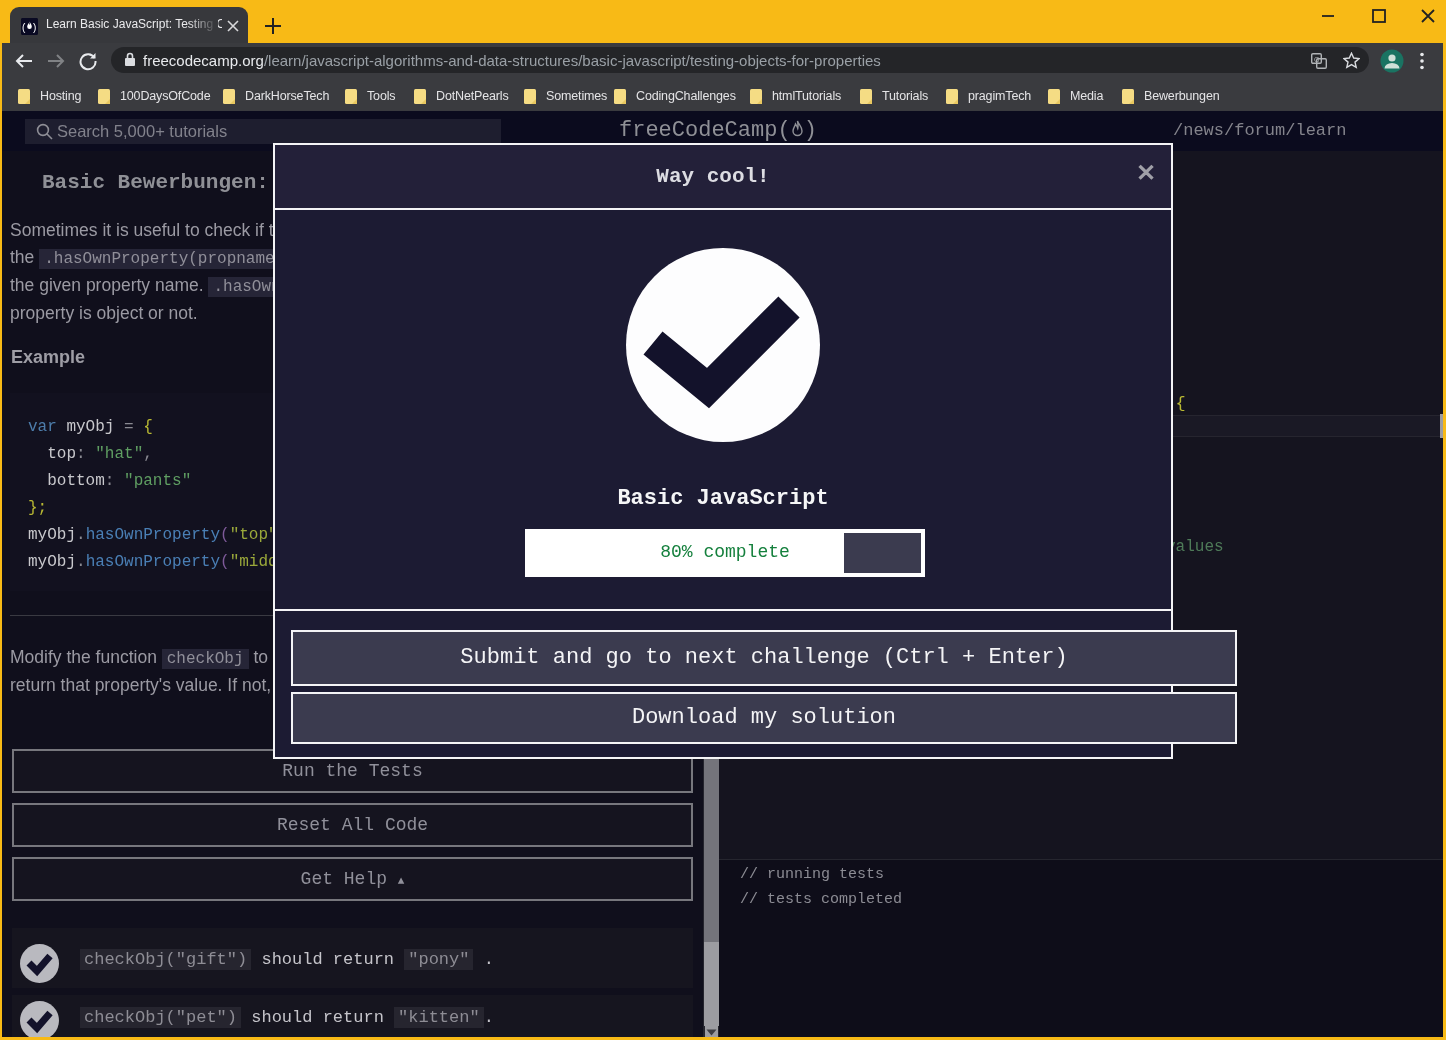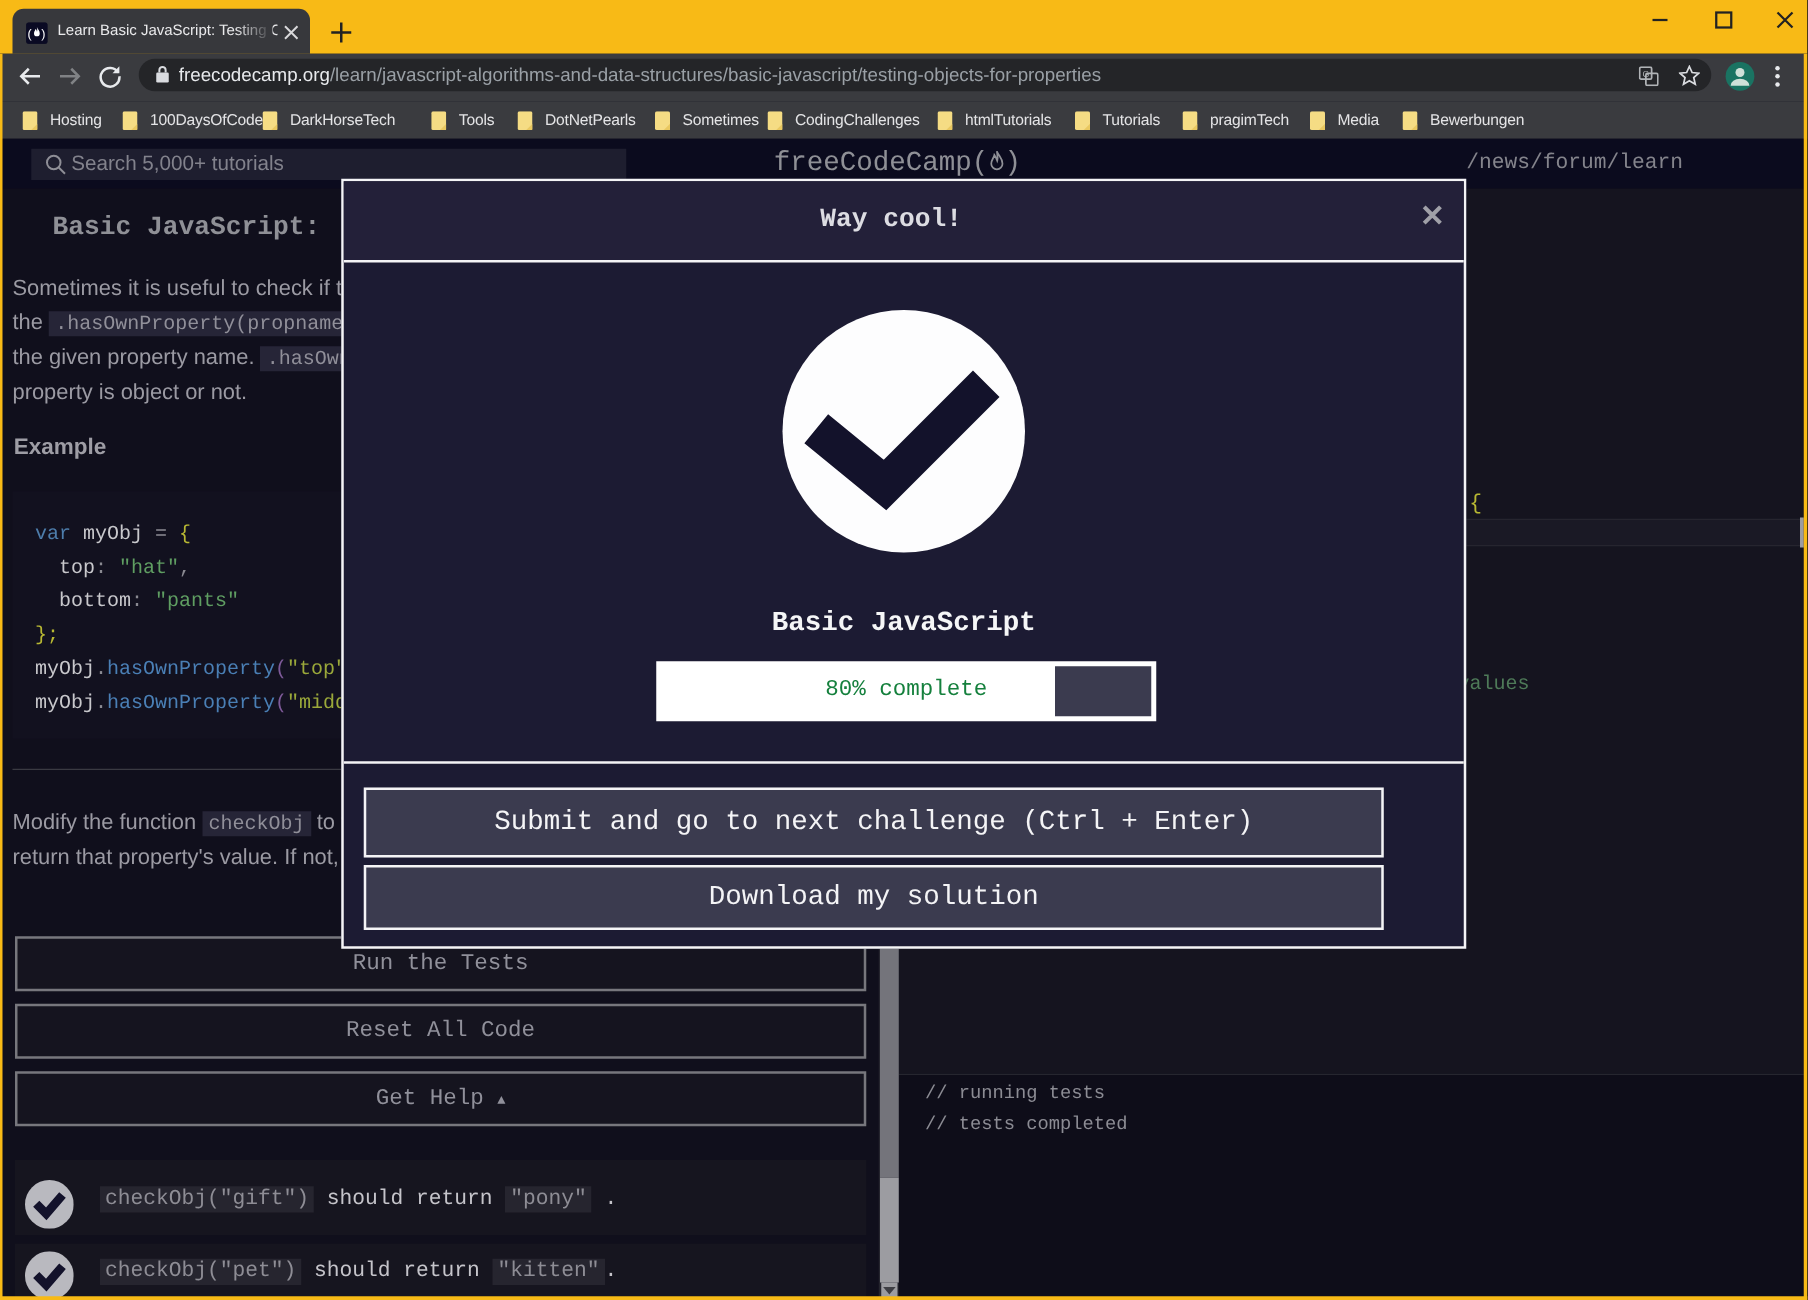--- a/index.html
+++ b/index.html
@@ -43,21 +43,21 @@
   .trow { left:12px; width:681px; height:60px; background:#16151f; }
   .ttext { font-size:17px; color:#b5b4bc; font-family:"Liberation Mono", monospace; white-space:nowrap; }
   .tcode { background:#26252f; color:#8e8d95; padding:1px 4px; }
 
   
   #modal { left:273px; top:143px; width:900px; height:616px; background:#1c1b33; border:2px solid #f4f4f6; z-index:50; }
   #mhead { left:0; top:0; width:896px; height:65px; background:#232039; border-bottom:2px solid #f4f4f6; }
   #mtitle { width:100%; top:20px; text-align:center; font-size:21px; font-weight:bold; color:#dcdce2; font-family:"Liberation Mono", monospace; padding-right:20px; }
   #mclose { right:15px; top:14px; font-size:24px; font-weight:bold; color:#a0a0a8; }
   #mfootline { left:0; top:464px; width:896px; height:2px; background:#f4f4f6; }
-  .mbtn { left:16px; width:816px; height:54px; background:#3b3b4f; border:2px solid #f4f4f6; color:#f4f4f6; font-size:22px; text-align:center; font-family:"Liberation Mono", monospace; line-height:50px; white-space:nowrap; }
+  .mbtn { left:16px; width:946px; height:54px; background:#3b3b4f; border:2px solid #f4f4f6; color:#f4f4f6; font-size:22px; text-align:center; font-family:"Liberation Mono", monospace; line-height:50px; white-space:nowrap; }
   #mbasic { width:100%; top:341px; text-align:center; font-size:22px; font-weight:bold; color:#f5f6f7; font-family:"Liberation Mono", monospace; }
   #pbar { left:250px; top:384px; width:400px; height:48px; background:#fff; }
   #pdark { right:4px; top:4px; width:77px; height:40px; background:#3b3b4f; }
   #ptext { width:100%; top:13px; text-align:center; font-size:18px; color:#15803d; }
 
   
   .kw { color:#4d7dab; }
   .op { color:#8a8a92; }
   .br { color:#b8b833; }
   .str { color:#5f9e62; }
@@ -140,21 +140,21 @@
       </svg>
       <span>Hosting</span>
     </div>
   <div class="bm" style="left:98px">
       <svg width="12" height="15" viewBox="0 0 12 15">
         <rect x="0" y="0" width="12" height="15" rx="1.5" fill="#f5dc84"></rect>
         <path d="M7 15 L12 10 V15 Z" fill="#e9c860"></path>
       </svg>
       <span>100DaysOfCode</span>
     </div>
-  <div class="bm" style="left:210px">
+  <div class="bm" style="left:223px">
       <svg width="12" height="15" viewBox="0 0 12 15">
         <rect x="0" y="0" width="12" height="15" rx="1.5" fill="#f5dc84"></rect>
         <path d="M7 15 L12 10 V15 Z" fill="#e9c860"></path>
       </svg>
       <span>DarkHorseTech</span>
     </div>
   <div class="bm" style="left:345px">
       <svg width="12" height="15" viewBox="0 0 12 15">
         <rect x="0" y="0" width="12" height="15" rx="1.5" fill="#f5dc84"></rect>
         <path d="M7 15 L12 10 V15 Z" fill="#e9c860"></path>
@@ -225,21 +225,21 @@
     <circle cx="7" cy="7" r="5.4" fill="none" stroke="#8e8e96" stroke-width="1.6"></circle>
     <path d="M11 11 L16 16" stroke="#8e8e96" stroke-width="1.6"></path>
   </svg>
 <div class="abs" id="searchph">Search 5,000+ tutorials</div>
 <div class="abs mono" id="fcclogo">freeCodeCamp(<svg width="13" height="19" viewBox="0 0 13 19" style="vertical-align:-3px">
       <path d="M6.5 1 C8 5 11 6.5 11 11 a4.5 4.5 0 0 1 -9 0 C2 8 4 6.5 4.5 4 C5.5 5.5 6.2 6.5 6.8 8.5 C7.6 6 6.8 3.5 6.5 1 Z" fill="none" stroke="#8f9096" stroke-width="1.4"></path>
     </svg>)</div>
 <div class="abs mono" id="pagenav">/news<span>/forum</span><span>/learn</span></div>
 
 <div class="abs" id="leftpanel"></div>
-<div class="abs mono" style="left:42px;top:171px;font-size:21px;font-weight:bold;color:#8f9096;white-space:nowrap">Basic JavaScript:</div>
+<div class="abs mono" style="left:42px;top:171px;font-size:21px;font-weight:bold;color:#8f9096;white-space:nowrap">Basic Bewerbungen:</div>
 <div class="abs ptext" style="left:10px;top:220px">Sometimes it is useful to check if the property of a given object exists or not. We can use</div>
 <div class="abs ptext" style="left:10px;top:247px">the <span class="icode">.hasOwnProperty(propname)</span> method of objects to determine if that object has the</div>
 <div class="abs ptext" style="left:10px;top:275px">the given property name. <span class="icode">.hasOwnProperty()</span> returns true or false if the property</div>
 <div class="abs ptext" style="left:10px;top:303px">property is object or not.</div>
 <div class="abs" style="left:11px;top:347px;font-size:18px;font-weight:bold;color:#9e9da5">Example</div>
 <div class="abs" style="left:10px;top:393px;width:683px;height:198px;background:#12111f"></div>
 <div class="abs mono" id="codeblock" style="left:28px;top:414px;font-size:16px;line-height:27px;color:#c8c8cc;white-space:pre"><span class="kw">var</span> myObj <span class="op">=</span> <span class="br">{</span>
   top<span class="op">:</span> <span class="str">"hat"</span><span class="op">,</span>
   bottom<span class="op">:</span> <span class="str">"pants"</span>
 <span class="br">};</span>

